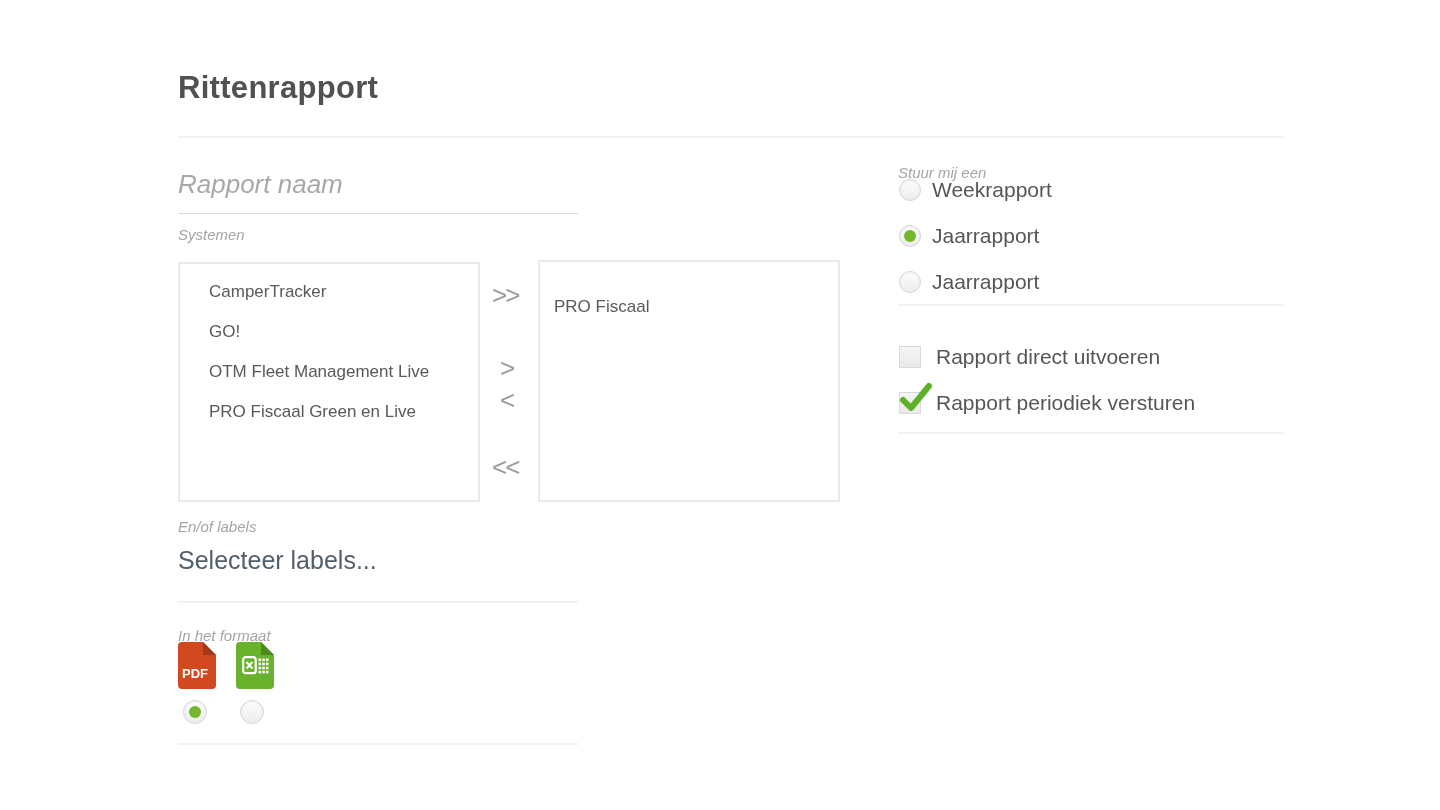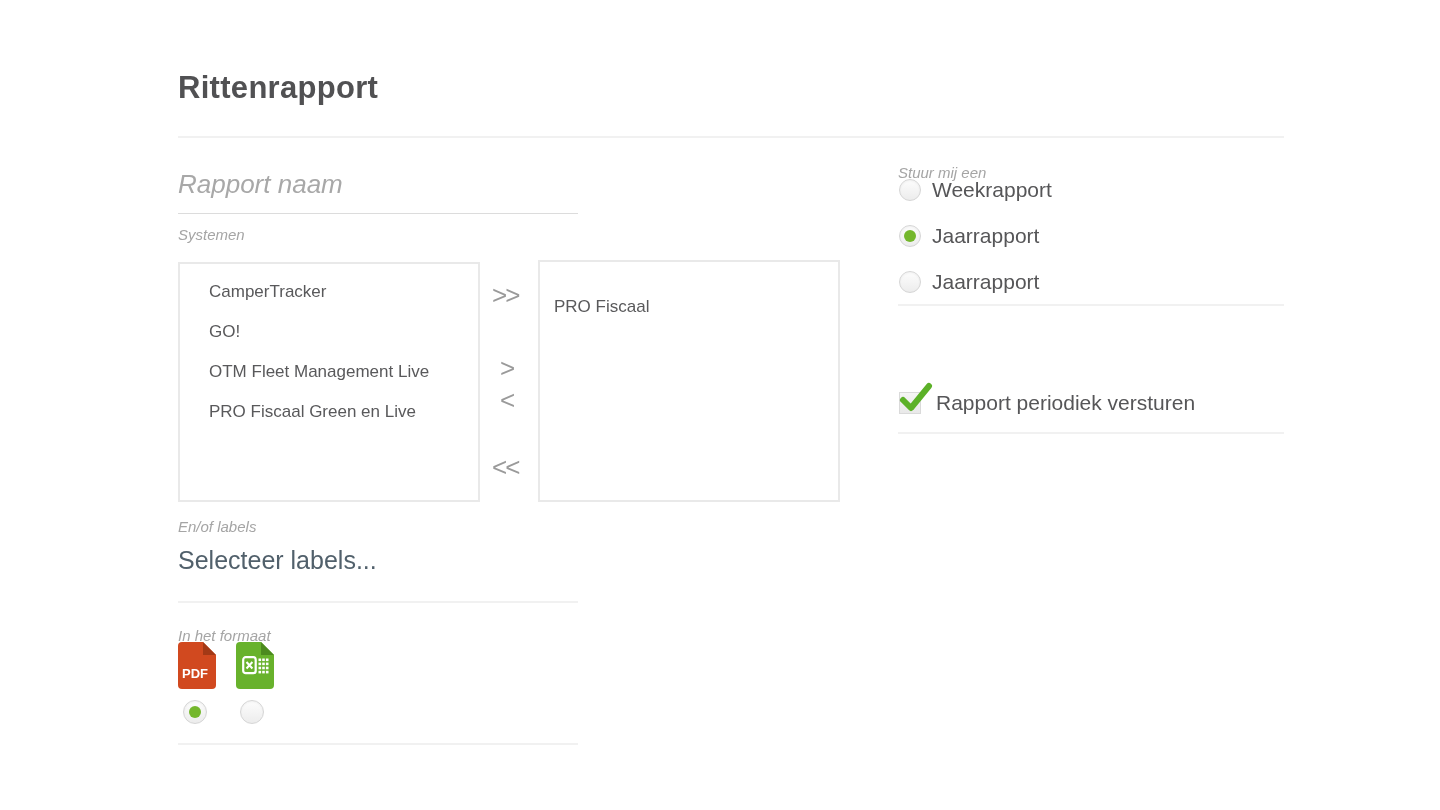--- a/index.html
+++ b/index.html
@@ -134,20 +134,24 @@
     <span class="radio checked"></span>
     <span class="lbl">Jaarrapport</span>
   </div>
   <div class="radio-row" style="top:270px;">
     <span class="radio"></span>
     <span class="lbl">Jaarrapport</span>
   </div>
 
   <div class="divider" style="left:898px; top:304px; width:398px;"></div>
 
+  <div class="check-row" style="top:345px;">
+    <span class="checkbox"></span>
+    <span class="lbl">Rapport direct uitvoeren</span>
+  </div>
   <div class="check-row" style="top:391px;">
     <span class="checkbox">
       <svg class="check-svg" width="34" height="32" viewBox="0 0 34 32">
         <path d="M4 17 L12 25 L30 3" fill="none" stroke="#5cb128" stroke-width="6" stroke-linecap="round" stroke-linejoin="round"></path>
       </svg>
     </span>
     <span class="lbl">Rapport periodiek versturen</span>
   </div>
 
   <div class="divider" style="left:898px; top:432px; width:398px;"></div>

